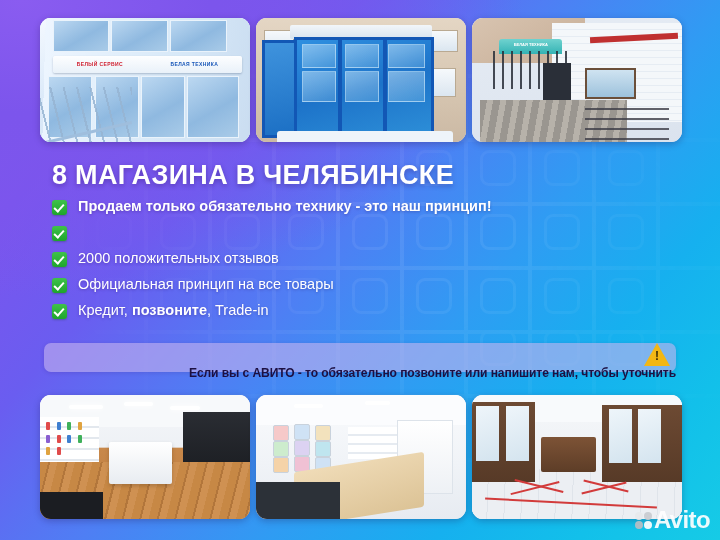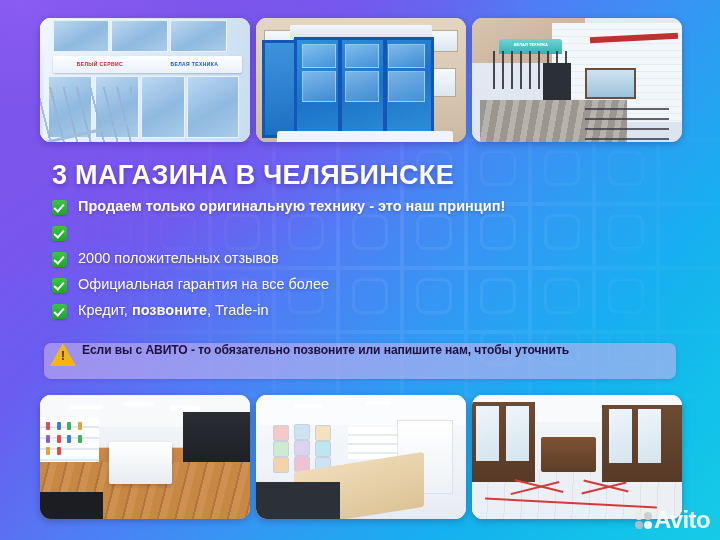--- a/index.html
+++ b/index.html
@@ -168,25 +168,26 @@
   }
   .btext{
     margin-left:11px;color:#ffffff;font-size:14.5px;line-height:17px;
     text-shadow:0 1px 3px rgba(40,10,90,.32);
   }
   .bullet.lead .btext{font-weight:bold;font-size:14.5px;}
   .btext .b{font-weight:bold;}
 
   
   .warn{
-    position:absolute;left:44px;top:343px;width:632px;height:36px;
+    position:absolute;left:44px;top:343px;width:632px;height:29px;
     background:rgba(196,178,238,.60);
     border-radius:7px;
-    display:flex;align-items:flex-start;
+    display:flex;align-items:flex-end;
     box-shadow:0 1px 4px rgba(40,10,90,.14);
+    flex-direction:column;
   }
   .warn .tri{
     flex:0 0 auto;width:26px;height:23px;margin-left:6px;margin-right:6px;position:relative;
   }
   .warn .tri:before{
     content:"";position:absolute;left:0;top:0;
     border-left:13px solid transparent;border-right:13px solid transparent;
     border-bottom:23px solid #f2b714;
   }
   .warn .tri:after{
@@ -299,41 +300,41 @@
         <div class="iron"></div>
         <div class="door"></div>
         <div class="win3"></div>
         <div class="stone"></div>
         <div class="steps"></div>
       </div>
     </div>
 
   </div>
 
-  <div class="headline">3 МАГАЗИНА В ЧЕЛЯБИНСКЕ</div>
+  <div class="headline">8 МАГАЗИНА В ЧЕЛЯБИНСКЕ</div>
 
   <div class="bullets">
 
     <div class="bullet lead">
       <span class="chk"></span>
-      <span class="btext">Продаем только оригинальную технику - это наш принцип!</span>
+      <span class="btext">Продаем только обязательно технику - это наш принцип!</span>
     </div>
 
     <div class="bullet">
       <span class="chk"></span>
     </div>
 
     <div class="bullet">
       <span class="chk"></span>
       <span class="btext">2000 положительных отзывов</span>
     </div>
 
     <div class="bullet">
       <span class="chk"></span>
-      <span class="btext">Официальная гарантия на все более</span>
+      <span class="btext">Официальная принцип на все товары</span>
     </div>
 
     <div class="bullet">
       <span class="chk"></span>
       <span class="btext" id="bullet-credit">Кредит, <span class="b">позвоните</span>, Trade-in</span>
     </div>
 
   </div>
 
   <div class="warn">

